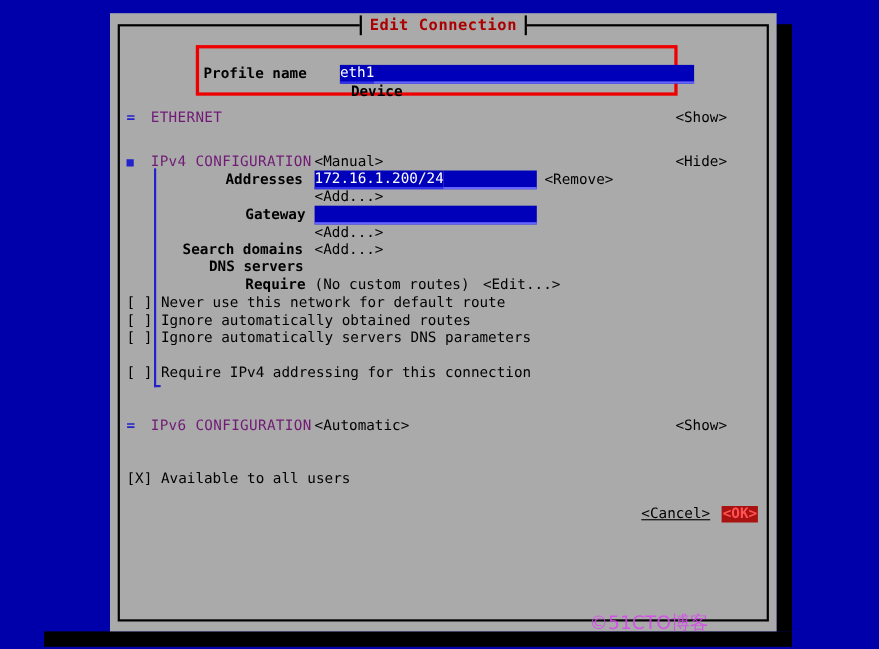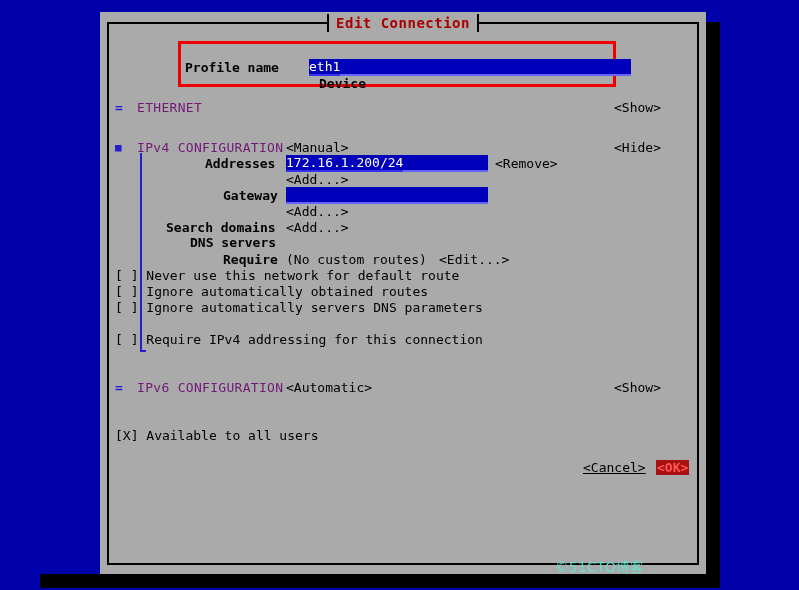--- a/index.html
+++ b/index.html
@@ -159,23 +159,23 @@
     color: #ff5555;
     font-weight: bold;
     padding: 0 1px;
   }
 
   
   #watermark {
     position: absolute;
     right: 4px;
     bottom: 12px;
-    color: #5eead4;
+    color: #d946ef;
     font-family: "DejaVu Sans", "Liberation Sans", sans-serif;
-    font-size: 14px;
+    font-size: 17px;
     line-height: 22px;
     letter-spacing: 0px;
     white-space: pre;
     opacity: 0.85;
   }
 </style>
 </head>
 <body>
 
 <div id="screen">

